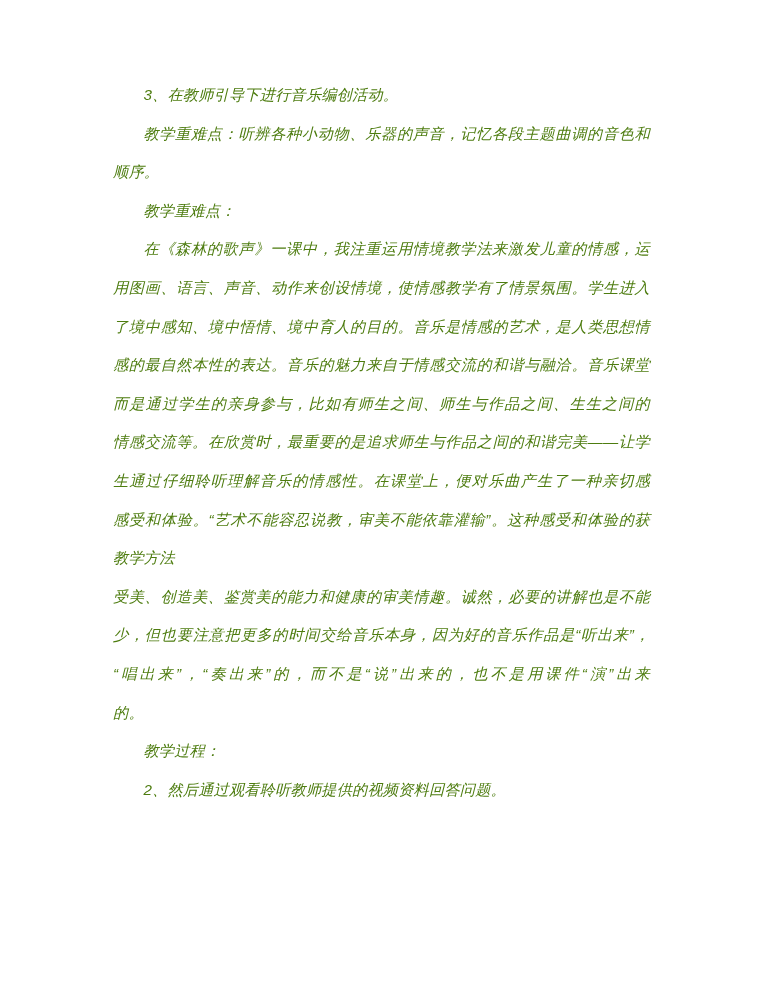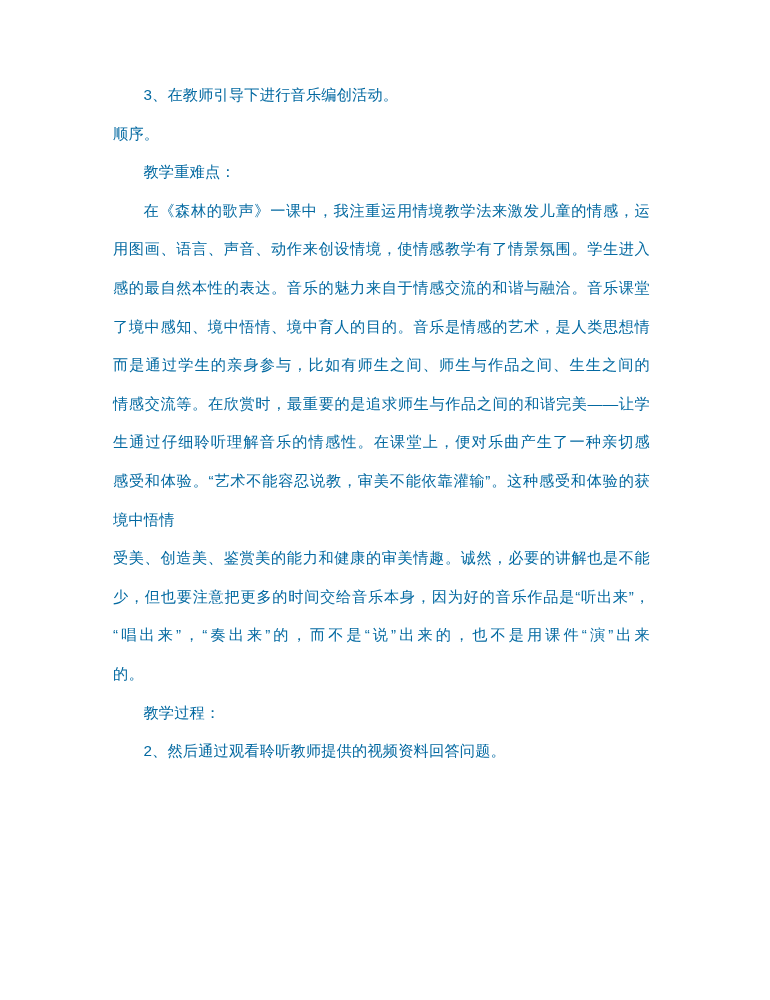--- a/index.html
+++ b/index.html
@@ -42,33 +42,34 @@
     text-justify: inter-ideograph;
   }
   .line.indent {
     text-indent: 30.4px;
   }
 </style>
 </head>
 <body>
 
 <div class="page" style="background: rgb(255, 255, 255);">
-  <div class="doc-body" style="color: #0369a1;">
+  <div class="doc-body" style="color: #4d7c0f; font-style: italic;">
       <div class="line indent">3、在教师引导下进行音乐编创活动。</div>
+      <div class="line indent justify">教学重难点：听辨各种小动物、乐器的声音，记忆各段主题曲调的音色和</div>
       <div class="line">顺序。</div>
       <div class="line indent">教学重难点：</div>
       <div class="line indent justify">在《森林的歌声》一课中，我注重运用情境教学法来激发儿童的情感，运</div>
       <div class="line justify">用图画、语言、声音、动作来创设情境，使情感教学有了情景氛围。学生进入</div>
+      <div class="line justify">了境中感知、境中悟情、境中育人的目的。音乐是情感的艺术，是人类思想情</div>
       <div class="line justify">感的最自然本性的表达。音乐的魅力来自于情感交流的和谐与融洽。音乐课堂</div>
-      <div class="line justify">了境中感知、境中悟情、境中育人的目的。音乐是情感的艺术，是人类思想情</div>
       <div class="line justify">而是通过学生的亲身参与，比如有师生之间、师生与作品之间、生生之间的</div>
       <div class="line justify">情感交流等。在欣赏时，最重要的是追求师生与作品之间的和谐完美——让学</div>
       <div class="line justify">生通过仔细聆听理解音乐的情感性。在课堂上，便对乐曲产生了一种亲切感</div>
       <div class="line justify">感受和体验。“艺术不能容忍说教，审美不能依靠灌输”。这种感受和体验的获</div>
-      <div class="line">境中悟情</div>
+      <div class="line">教学方法</div>
       <div class="line justify">受美、创造美、鉴赏美的能力和健康的审美情趣。诚然，必要的讲解也是不能</div>
       <div class="line justify">少，但也要注意把更多的时间交给音乐本身，因为好的音乐作品是“听出来”，</div>
       <div class="line justify">“唱出来”，“奏出来”的，而不是“说”出来的，也不是用课件“演”出来</div>
       <div class="line">的。</div>
       <div class="line indent">教学过程：</div>
       <div class="line indent">2、然后通过观看聆听教师提供的视频资料回答问题。</div>
     </div>
 </div>
 
 </body></html>

